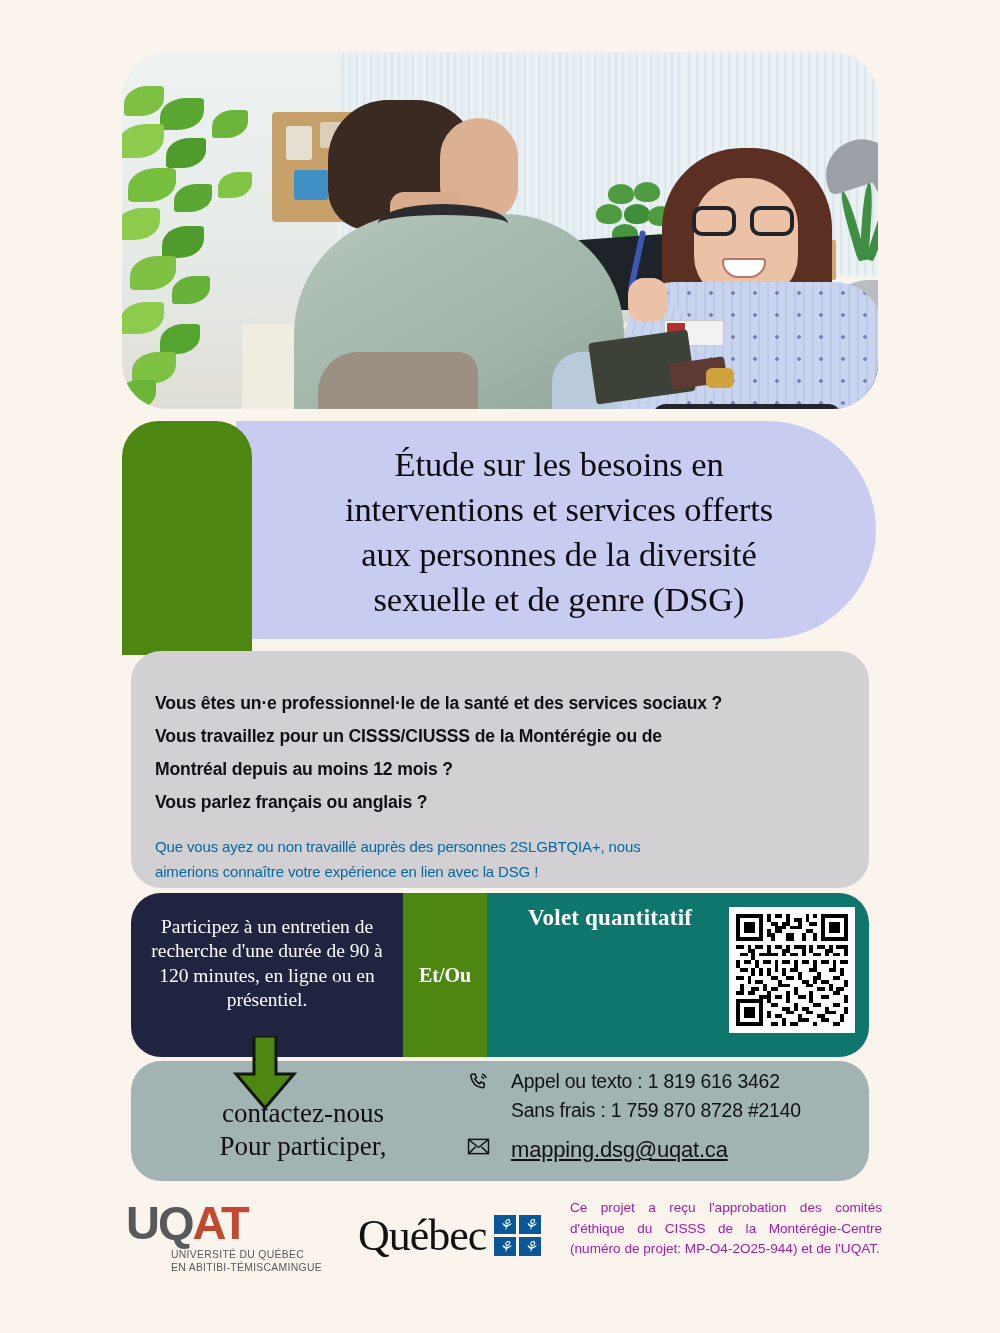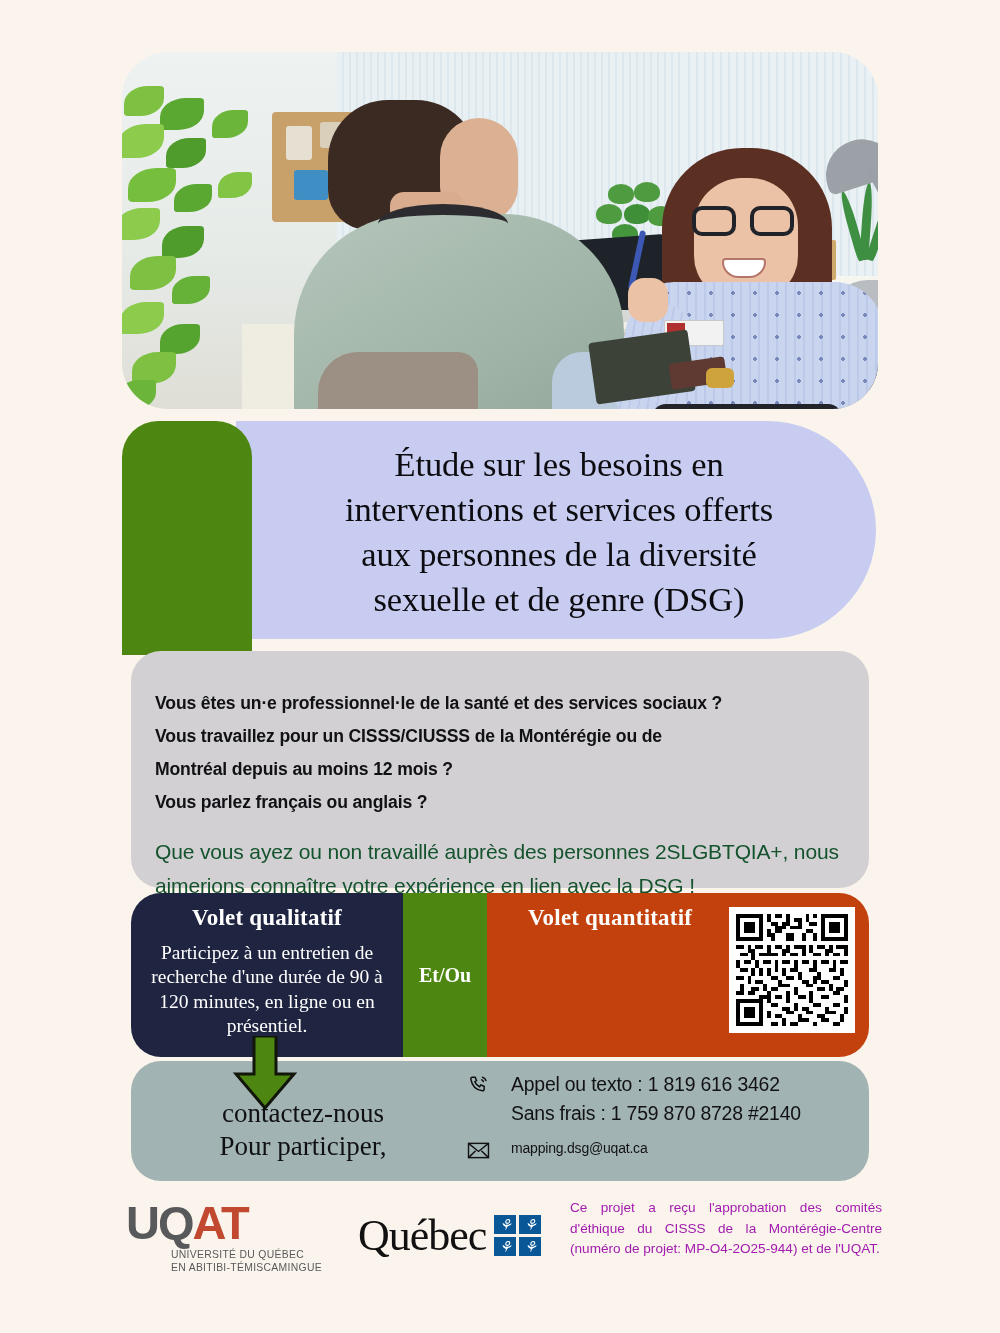--- a/index.html
+++ b/index.html
@@ -102,30 +102,30 @@
     font-family:"Liberation Serif", serif; font-size:34.5px; line-height:1.30;
     color:#0c0c10; letter-spacing:-.1px;
   }
 
   
   .criteria {
     position:absolute; left:131px; top:651px; width:738px; height:237px;
     background:#d2d0d3; border-radius:30px; padding:36px 24px 0 24px;
   }
   .crit-bold { font-weight:bold; font-size:17.6px; color:#101015; line-height:1.88; letter-spacing:-.15px; }
-  .crit-reg { margin-top:16px; font-size:21px; color:#14532d; line-height:1.62; letter-spacing:-.15px; }
+  .crit-reg { margin-top:16px; font-size:15px; color:#0369a1; line-height:1.62; letter-spacing:-.15px; }
 
   
   .volets {
     position:absolute; left:131px; top:893px; width:738px; height:164px;
     border-radius:30px; overflow:hidden; display:flex;
   }
   .v-qual { width:272px; background:#1f2540; color:#fff; padding:12px 10px 0; text-align:center; }
   .v-or { width:84px; background:#4d8610; display:flex; align-items:center; justify-content:center; }
-  .v-quant { flex:1; background:#c2410c; color:#fff; display:flex; align-items:flex-start; padding:12px 8px 0 4px; }
+  .v-quant { flex:1; background:#0f766e; color:#fff; display:flex; align-items:flex-start; padding:12px 8px 0 4px; }
   .v-head { font-family:"Liberation Serif", serif; font-weight:bold; font-size:23px; letter-spacing:.2px; }
   .v-body { font-family:"Liberation Serif", serif; font-size:19.5px; line-height:1.25; margin-top:10px; }
   .v-or span { font-family:"Liberation Serif", serif; font-weight:bold; font-size:20px; color:#fff; }
   .quant-text { flex:1; text-align:center; }
   .qr-box { width:126px; height:126px; background:#fff; padding:7px; margin:2px 6px 0 0; flex:none; }
   .qr { width:100%; height:100%; }
 
   
   .contact {
     position:absolute; left:131px; top:1061px; width:738px; height:120px;
@@ -134,21 +134,21 @@
   .arrow { position:absolute; left:232px; top:1036px; width:66px; height:74px; }
   .c-left {
     width:330px; text-align:center; font-family:"Liberation Serif", serif;
     font-size:27px; line-height:1.24; color:#101014; padding-left:14px; padding-top:18px;
   }
   .c-right { flex:1; padding-left:6px; }
   .c-row { display:flex; align-items:flex-start; margin-bottom:8px; }
   .c-ico { width:44px; flex:none; padding-top:3px; }
   .c-lines { font-size:19.4px; line-height:1.48; color:#121216; letter-spacing:-.2px; }
   .c-row.mail { margin-top:10px; }
-  .c-row.mail .c-lines { font-size:14px; }
+  .c-row.mail .c-lines { font-size:22px;text-decoration:underline; }
 
   
   .footer { position:absolute; left:0; top:1190px; width:1000px; height:120px; }
   .uqat { position:absolute; left:118px; top:9px;margin-left:8px; }
   .uqat-word { font-family:"Liberation Sans", sans-serif; font-weight:bold; font-size:47px; letter-spacing:-2px; line-height:1; }
   .uqat-word .g { color:#58595b; }
   .uqat-word .r { color:#c0492f; }
   .uqat-tag { margin-left:45px; margin-top:2px; font-size:10.4px; color:#58595b; letter-spacing:.3px; line-height:1.25; }
   .quebec { position:absolute; left:358px; top:20px; display:flex; align-items:center; }
   .quebec-word { font-family:"Liberation Serif", serif; font-size:44px; color:#111; letter-spacing:-1px; }
@@ -281,21 +281,20 @@
       <div>Vous parlez français ou anglais ?</div>
     </div>
     <div class="crit-reg">
       <div>Que vous ayez ou non travaillé auprès des personnes 2SLGBTQIA+, nous</div>
       <div>aimerions connaître votre expérience en lien avec la DSG !</div>
     </div>
   </div>
 
   <div class="volets">
     <div class="v-qual">
-      <div class="v-head">Volet qualitatif</div>
       <div class="v-body">Participez à un entretien de recherche d'une durée de 90 à 120 minutes, en ligne ou en présentiel.</div>
     </div>
     <div class="v-or">
       <span>Et/Ou</span>
     </div>
     <div class="v-quant">
       <div class="quant-text">
         <div class="v-head">Volet quantitatif</div>
       </div>
       <div class="qr-box">

